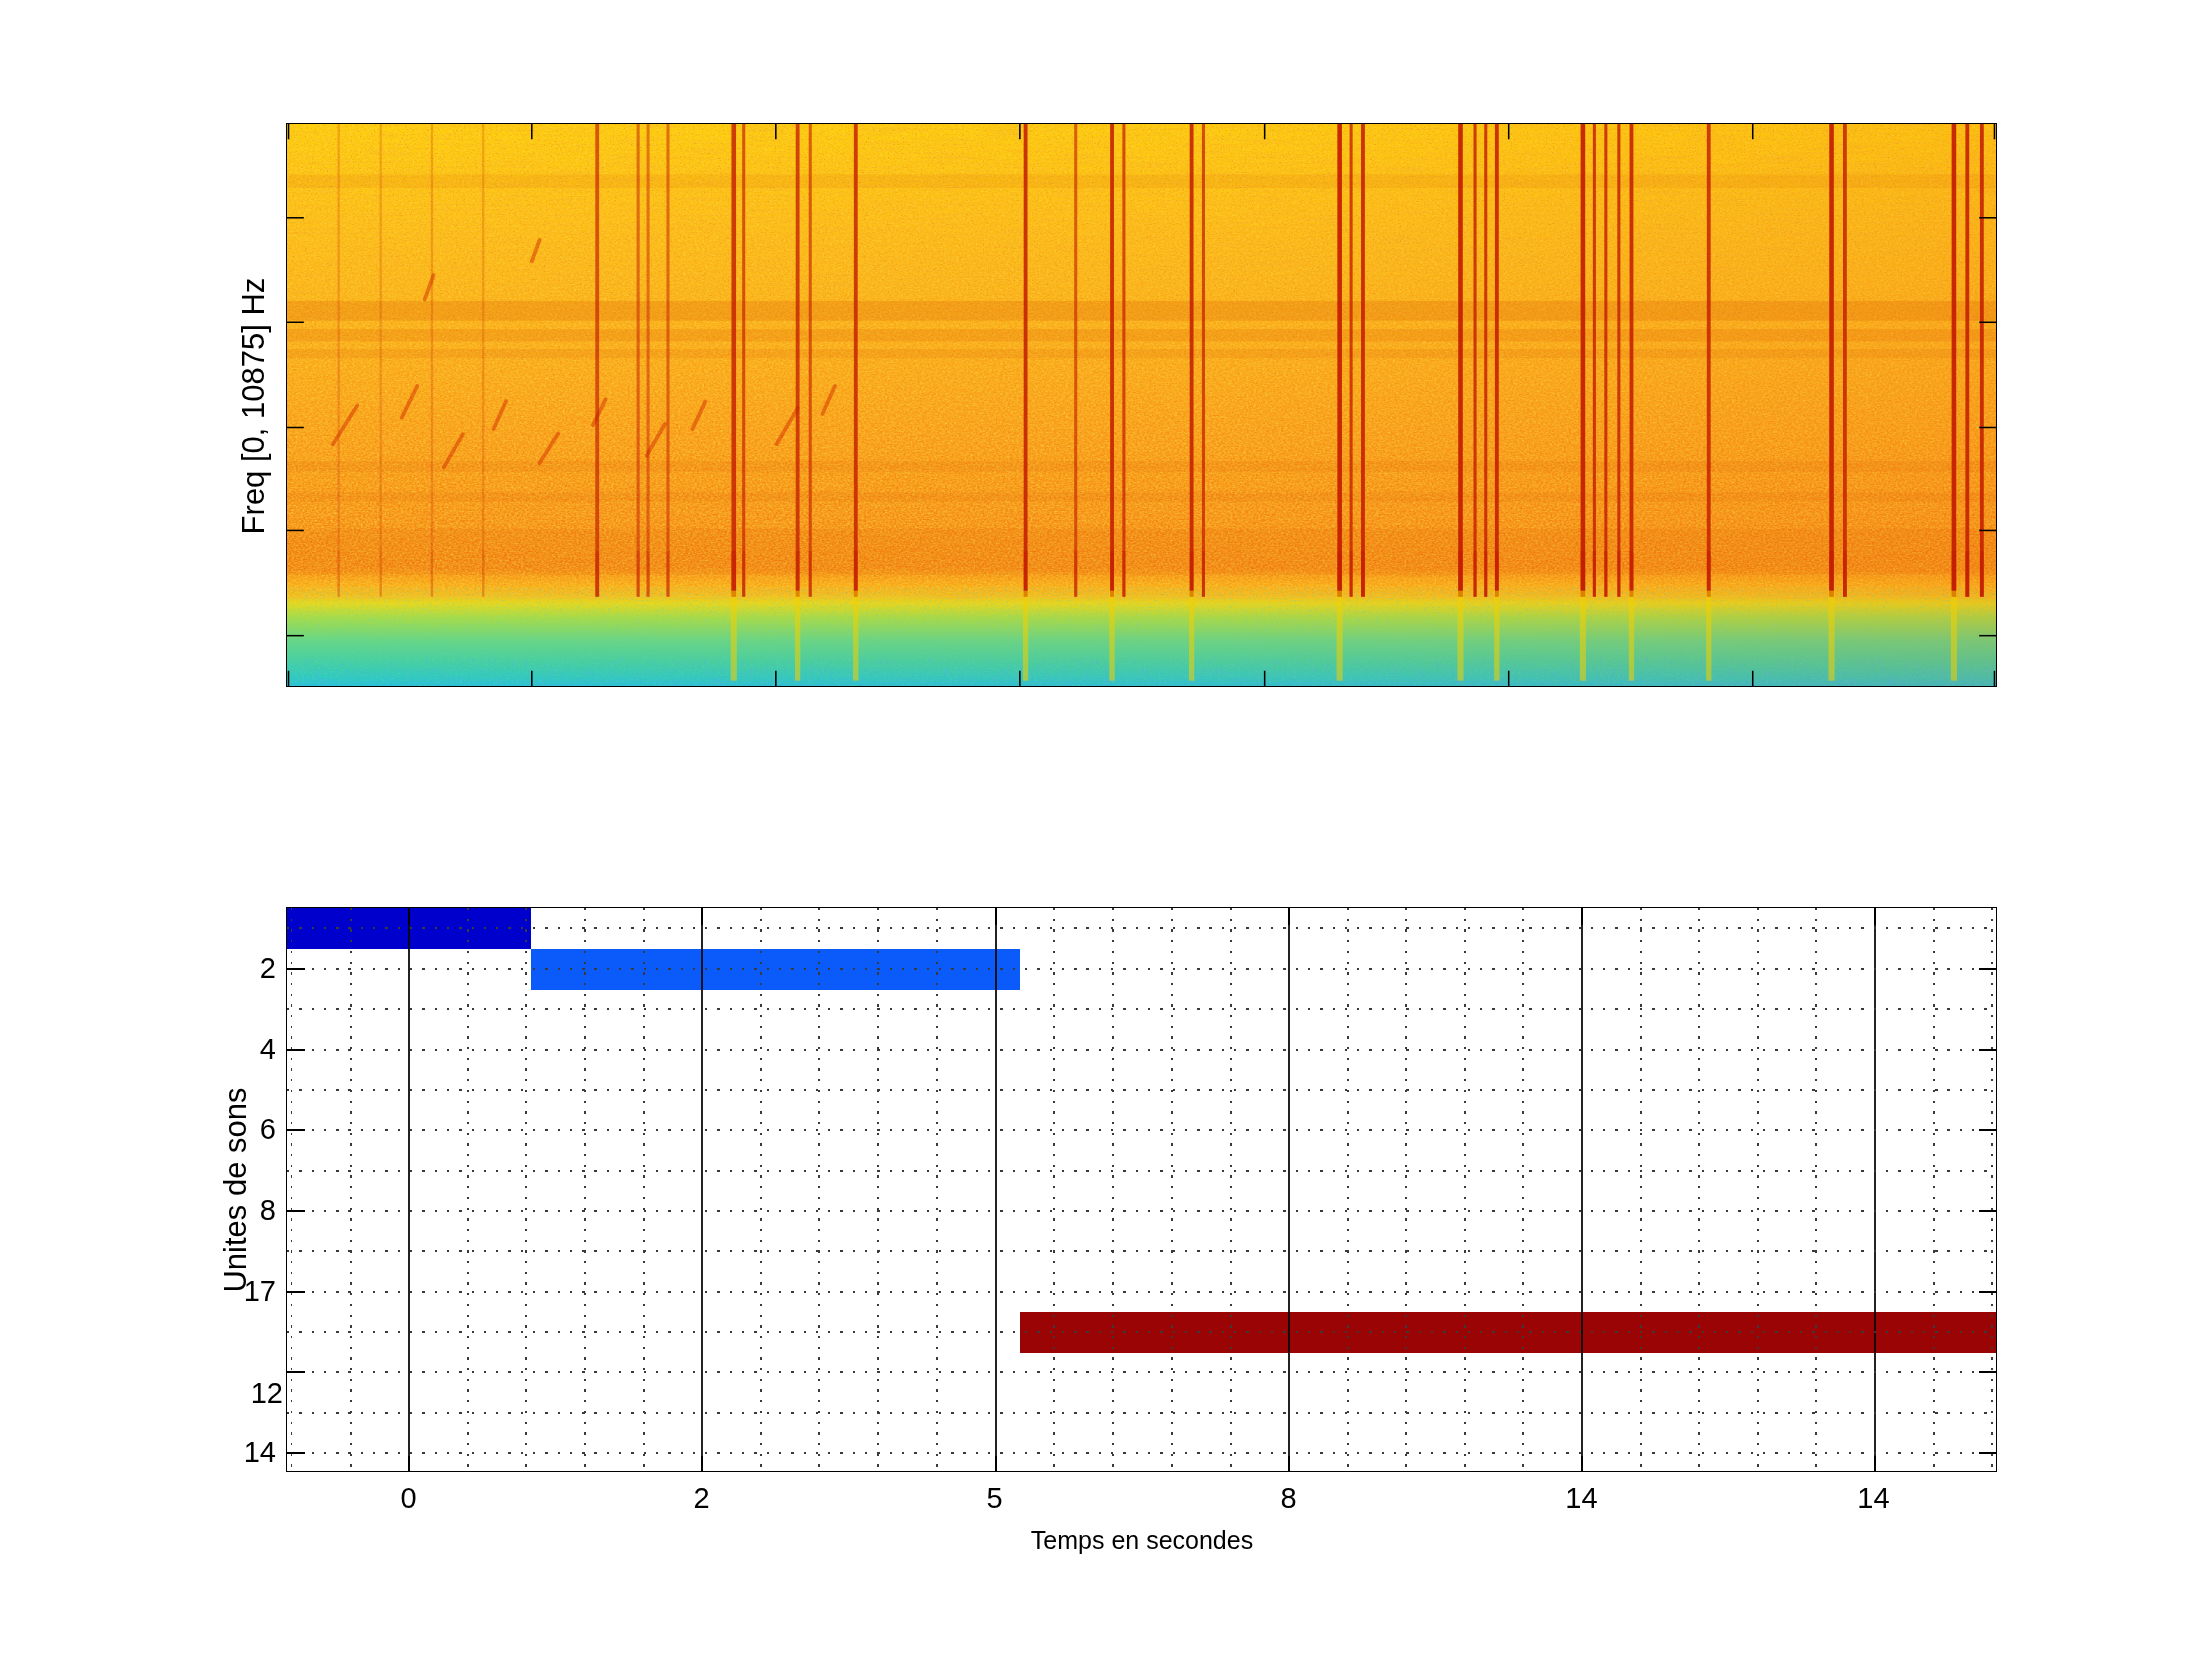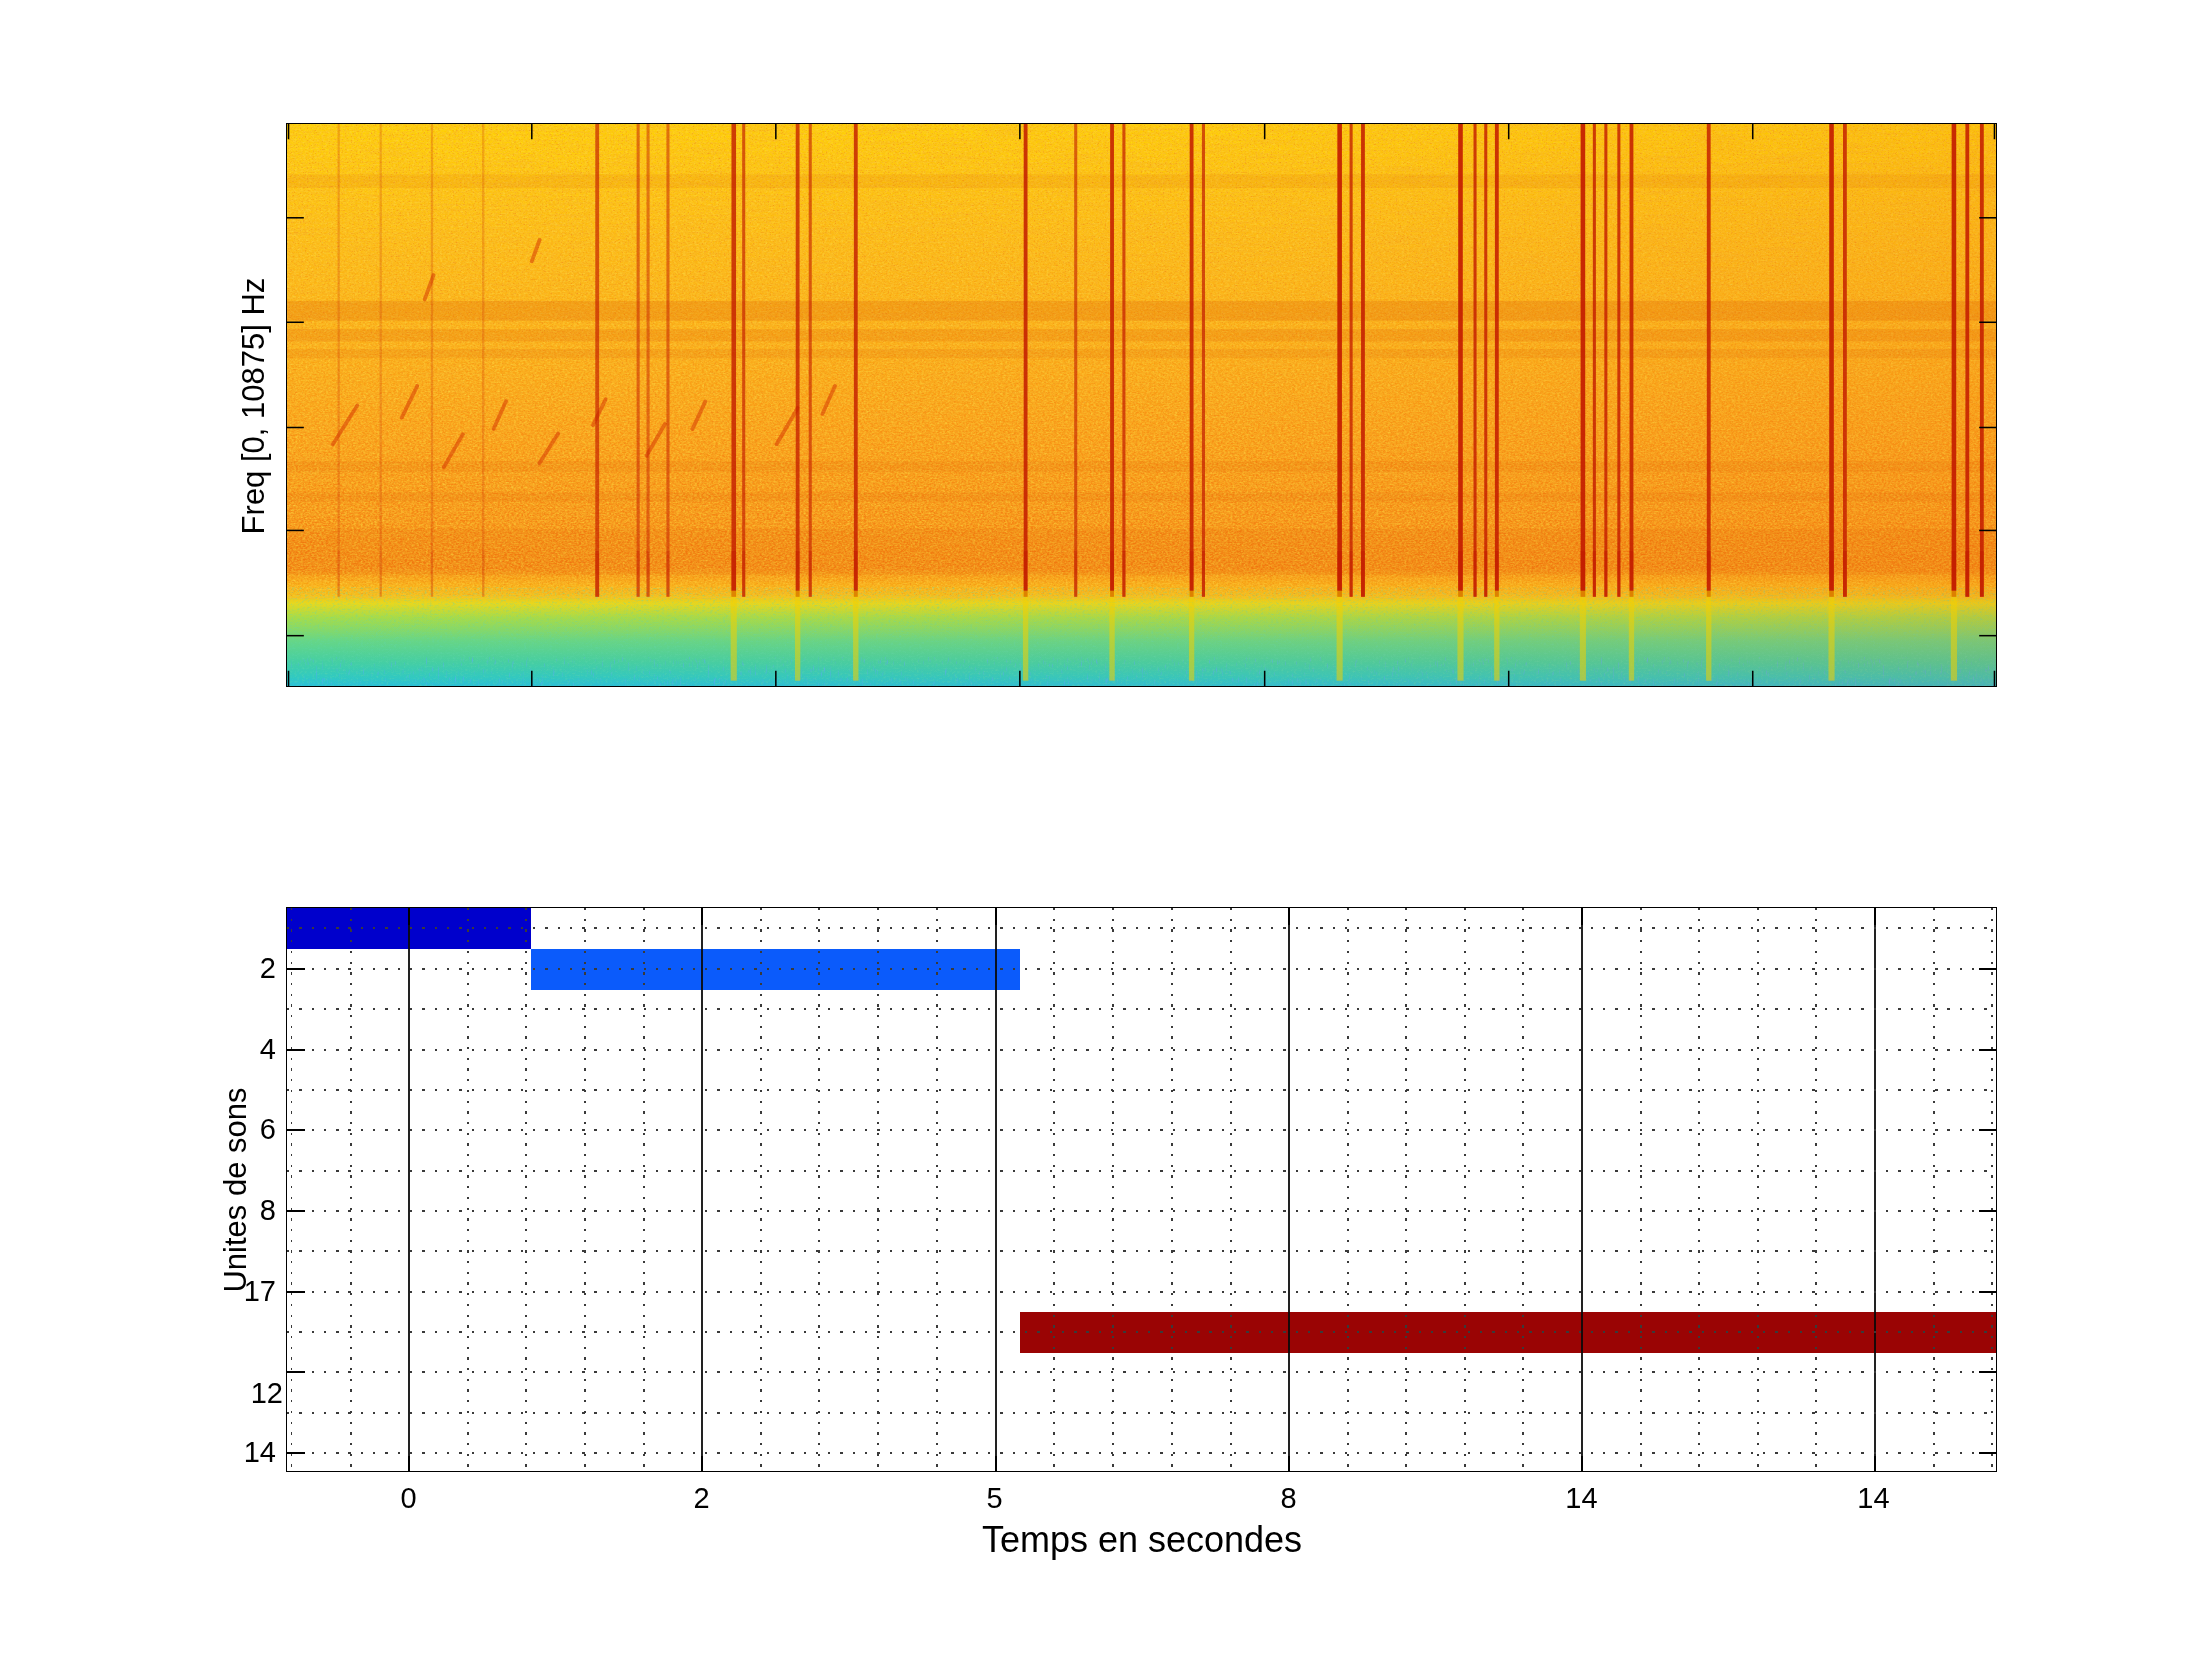--- a/index.html
+++ b/index.html
@@ -10,21 +10,21 @@
   #gantt-plot{overflow:hidden;}
   .vminor{position:absolute;top:0;bottom:0;width:1.5px;
           background:repeating-linear-gradient(to bottom,#3a3a3a 0 2.3px,transparent 2.3px 10.7px);z-index:3;}
   .vmajor{position:absolute;top:0;bottom:0;width:1.5px;background:#0a0a0a;opacity:.9;z-index:3;}
   .hgrid{position:absolute;left:0;right:0;height:1.5px;
          background:repeating-linear-gradient(to right,#3a3a3a 0 2.3px,transparent 2.3px 12.3px);z-index:3;}
   .tick{position:absolute;background:#000;z-index:4;}
   .bar{position:absolute;z-index:2;}
   .xticklabel{position:absolute;width:123px;text-align:center;font-size:29px;line-height:32px;}
   .yticklabel{position:absolute;width:69px;text-align:right;font-size:29px;line-height:32px;}
-  .axlabel{position:absolute;text-align:center;font-size:36px;line-height:34px;}
+  .axlabel{position:absolute;text-align:center;font-size:25px;line-height:34px;}
   .vlabel{position:absolute;text-align:center;font-size:31px;line-height:34px;transform:rotate(-90deg);}
   svg{display:block;}
 </style>
 </head>
 <body>
 
 <div id="page">
 
   <div id="spec-plot" class="plot" style="left: 286px; top: 123px; width: 1711px; height: 564px;">
     <svg id="spec-svg" width="100%" height="100%" viewBox="0 0 2234 737" preserveAspectRatio="none">

